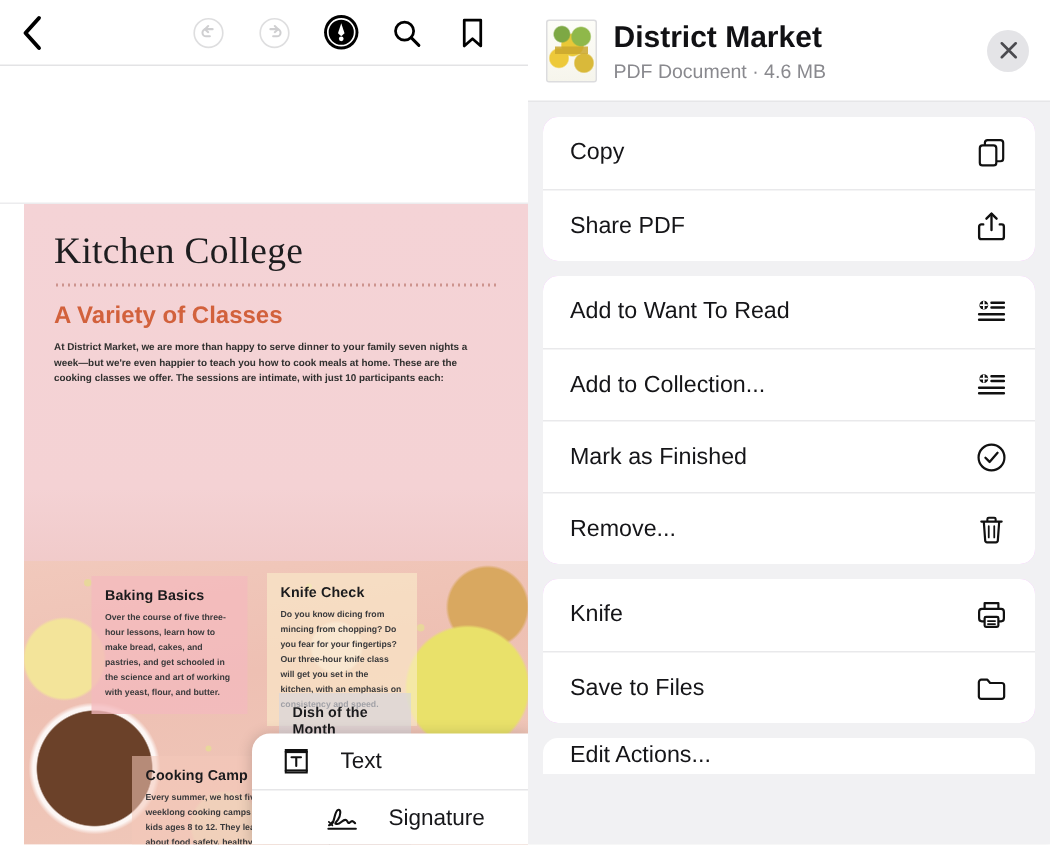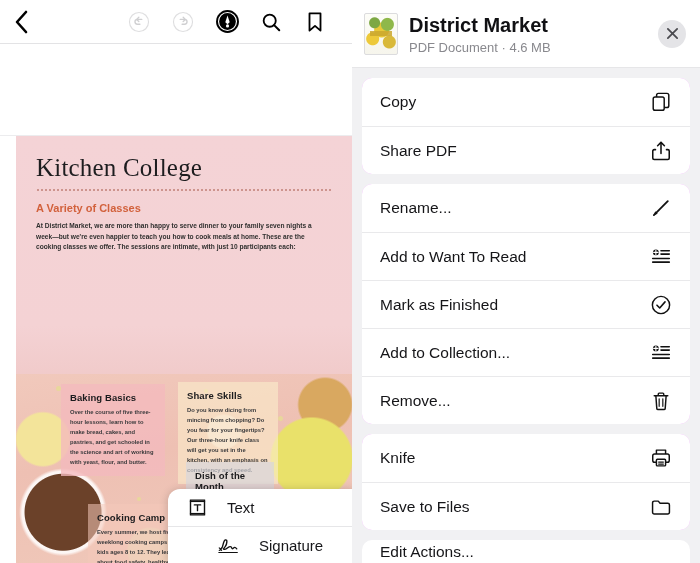--- a/index.html
+++ b/index.html
@@ -54,21 +54,21 @@
   .speck { position: absolute; background: #e8d79b; border-radius: 50%; }
 
   .pdf-inner { position: relative; z-index: 3; padding: 18px 20px 0 20px; }
   .pdf-title {
     font-family: "Liberation Serif", serif;
     font-size: 25px; color: #1d1d1f; letter-spacing: 0.2px;
   }
   .dots { margin-top: 7px; height: 2px; width: 100%;
     background-image: radial-gradient(circle, #c98d86 0.8px, transparent 1px);
     background-size: 4px 2px; opacity: .9; }
-  .pdf-sub { margin-top: 11px; font-size: 11px; font-weight: bold; color: #d2613c; }
+  .pdf-sub { margin-top: 11px; font-size: 16px; font-weight: bold; color: #d2613c; }
   .pdf-body { margin-top: 7px; font-size: 6.6px; line-height: 1.62; color: #30302f; font-weight: bold; width: 290px; }
 
   
   .card { position: absolute; z-index: 4; padding: 8px 9px; }
   .card h4 { font-size: 9.5px; color: #1b1b1d; margin-bottom: 5px; letter-spacing: .1px; }
   .card p { font-size: 5.8px; line-height: 1.72; color: #3a3a3c; font-weight: bold; }
   #card-baking    { left: 45px;  top: 248px; width: 104px; background: rgba(244,186,190,0.78); }
   #card-knife     { left: 162px; top: 246px; width: 100px; background: rgba(250,236,201,0.62); }
   #card-dish      { left: 170px; top: 326px; width: 88px;  background: rgba(214,214,222,0.66); }
   #card-cooking   { left: 72px;  top: 368px; width: 98px;  background: rgba(244,200,186,0.55); }
@@ -201,21 +201,21 @@
         <div class="pdf-sub">A Variety of Classes</div>
         <div class="pdf-body">At District Market, we are more than happy to serve dinner to your family seven nights a week—but we're even happier to teach you how to cook meals at home. These are the cooking classes we offer. The sessions are intimate, with just 10 participants each:</div>
       </div>
 
       <div class="card" id="card-baking">
         <h4>Baking Basics</h4>
         <p>Over the course of five three-hour lessons, learn how to make bread, cakes, and pastries, and get schooled in the science and art of working with yeast, flour, and butter.</p>
       </div>
 
       <div class="card" id="card-knife">
-        <h4>Share Skills</h4>
+        <h4>Knife Check</h4>
         <p>Do you know dicing from mincing from chopping? Do you fear for your fingertips? Our three-hour knife class will get you set in the kitchen, with an emphasis on consistency and speed.</p>
       </div>
 
       <div class="card" id="card-dish">
         <h4>Dish of the Month</h4>
         <p><span>Every month, we focus on a different New Orleans classic, like gumbo or jambalaya, alligator pie or crawfish étouffée, as well as desserts, such as crème brûlée. Check the local listings on our website for what's </span></p>
       </div>
 
       <div class="card" id="card-cooking">
         <h4>Cooking Camp</h4>
@@ -283,60 +283,51 @@
               <path d="M6 10.5 H4.6 a1.6 1.6 0 0 0-1.6 1.6 V19.6 a1.6 1.6 0 0 0 1.6 1.6 H19.4 a1.6 1.6 0 0 0 1.6-1.6 V12.1 a1.6 1.6 0 0 0-1.6-1.6 H18" fill="none" stroke="#111" stroke-width="1.7" stroke-linecap="round"></path>
               <path d="M12 14.6 V2.8" stroke="#111" stroke-width="1.7" stroke-linecap="round"></path>
               <path d="M8.3 6.3 L12 2.6 L15.7 6.3" fill="none" stroke="#111" stroke-width="1.7" stroke-linecap="round" stroke-linejoin="round"></path>
             </svg>
           </span>
         </div>
       </div>
 
       <div class="group">
         <div class="row">
-          <span class="row-lbl">Rename...</span>
-          <span class="row-ico">
-            <svg width="22" height="22" viewBox="0 0 24 24">
-              <path d="M4.2 19.8 L19.4 4.6" stroke="#111" stroke-width="2" stroke-linecap="round"></path>
-              <path d="M4.2 19.8 L5.6 15.6 L8.4 18.4 Z" fill="#111"></path>
-            </svg>
-          </span>
-        </div>
-        <div class="row">
           <span class="row-lbl">Add to Want To Read</span>
           <span class="row-ico">
             <svg width="22" height="22" viewBox="0 0 24 24">
               <circle cx="6.4" cy="7" r="3.2" fill="#111"></circle>
               <path d="M6.4 4.6 V9.4 M4 7 H8.8" stroke="#fff" stroke-width="1.2" stroke-linecap="round"></path>
               <path d="M12 5.2 H21 M12 8.8 H21" stroke="#111" stroke-width="1.8" stroke-linecap="round"></path>
               <path d="M3 13.6 H21 M3 17.6 H21" stroke="#111" stroke-width="1.8" stroke-linecap="round"></path>
             </svg>
           </span>
         </div>
         <div class="row">
-          <span class="row-lbl">Mark as Finished</span>
-          <span class="row-ico">
-            <svg width="22" height="22" viewBox="0 0 24 24">
-              <circle cx="12" cy="12" r="9.4" fill="none" stroke="#111" stroke-width="1.6"></circle>
-              <path d="M7.6 12.2 L10.6 15.2 L16.4 8.6" fill="none" stroke="#111" stroke-width="1.7" stroke-linecap="round" stroke-linejoin="round"></path>
-            </svg>
-          </span>
-        </div>
-        <div class="row">
           <span class="row-lbl">Add to Collection...</span>
           <span class="row-ico">
             <svg width="22" height="22" viewBox="0 0 24 24">
               <circle cx="6.4" cy="7" r="3.2" fill="#111"></circle>
               <path d="M6.4 4.6 V9.4 M4 7 H8.8" stroke="#fff" stroke-width="1.2" stroke-linecap="round"></path>
               <path d="M12 5.2 H21 M12 8.8 H21" stroke="#111" stroke-width="1.8" stroke-linecap="round"></path>
               <path d="M3 13.6 H21 M3 17.6 H21" stroke="#111" stroke-width="1.8" stroke-linecap="round"></path>
             </svg>
           </span>
         </div>
         <div class="row">
+          <span class="row-lbl">Mark as Finished</span>
+          <span class="row-ico">
+            <svg width="22" height="22" viewBox="0 0 24 24">
+              <circle cx="12" cy="12" r="9.4" fill="none" stroke="#111" stroke-width="1.6"></circle>
+              <path d="M7.6 12.2 L10.6 15.2 L16.4 8.6" fill="none" stroke="#111" stroke-width="1.7" stroke-linecap="round" stroke-linejoin="round"></path>
+            </svg>
+          </span>
+        </div>
+        <div class="row">
           <span class="row-lbl">Remove...</span>
           <span class="row-ico">
             <svg width="22" height="22" viewBox="0 0 24 24">
               <path d="M4.6 6.2 H19.4" stroke="#111" stroke-width="1.6" stroke-linecap="round"></path>
               <path d="M9 6.2 V4.4 a1 1 0 0 1 1-1 H14 a1 1 0 0 1 1 1 V6.2" fill="none" stroke="#111" stroke-width="1.5"></path>
               <path d="M6.4 6.2 L7.4 20 a1.4 1.4 0 0 0 1.4 1.3 H15.2 a1.4 1.4 0 0 0 1.4-1.3 L17.6 6.2" fill="none" stroke="#111" stroke-width="1.6"></path>
               <path d="M10 9.6 V17.8 M14 9.6 V17.8" stroke="#111" stroke-width="1.3" stroke-linecap="round"></path>
             </svg>
           </span>
         </div>

